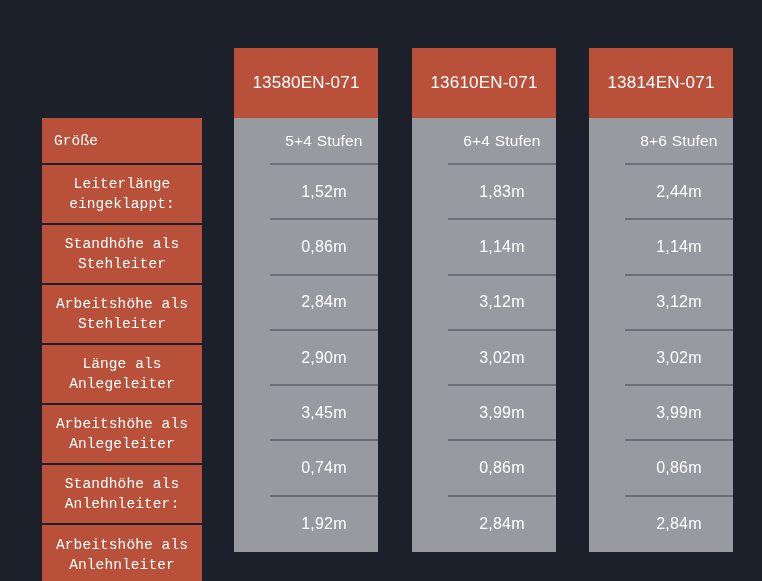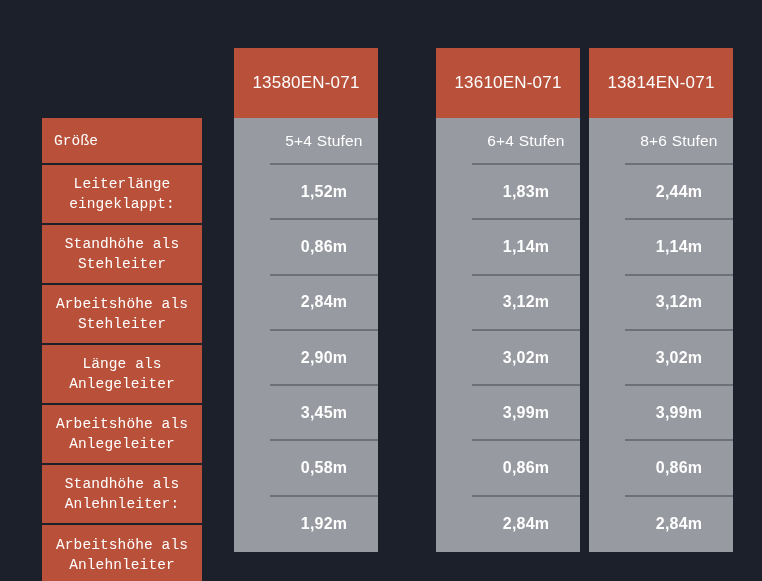--- a/index.html
+++ b/index.html
@@ -47,21 +47,21 @@
   .label-cell:last-child { border-bottom: none; }
 
   .label-cell.h-size   { height: 47px; }
   .label-cell.h-double { height: 60px; align-items: center; }
 
   .label-line { display: block; white-space: pre; font-family: Liberation Mono, monospace; }
 
   
   .data-col { top: 48px; width: 144px; }
   .data-col.c0 { left: 234px; }
-  .data-col.c1 { left: 436px; }
+  .data-col.c1 { left: 412px; }
   .data-col.c2 { left: 589px; text-align: center; }
 
   .data-header {
     height: 70px;
     background: #b8503a;
     color: #ffffff;
     font-size: 17px;
     letter-spacing: 0.2px;
     display: flex;
     align-items: center;
@@ -80,21 +80,21 @@
     font-size: 16px;
     display: flex;
     align-items: center;
     justify-content: center;
     border-bottom: 2px solid #6d7078;
     letter-spacing: 0.2px;
   }
   .data-cell:last-child { border-bottom: none; }
 
   .data-cell.h-size   { height: 47px; font-size: 15.5px; }
-  .data-cell.h-double { height: 55.3px; font-weight: bold; }
+  .data-cell.h-double { height: 55.3px; }
 </style>
 </head>
 <body>
 
 <div class="comparison-table">
 
   <div class="col label-col">
     <div class="label-cell h-size">
       <span class="label-line">Größe</span>
     </div>
@@ -130,21 +130,21 @@
 
   <div class="col data-col c0">
     <div class="data-header">13580EN-071</div>
     <div class="data-body">
       <div class="data-cell h-size">5+4 Stufen</div>
       <div class="data-cell h-double">1,52m</div>
       <div class="data-cell h-double">0,86m</div>
       <div class="data-cell h-double">2,84m</div>
       <div class="data-cell h-double">2,90m</div>
       <div class="data-cell h-double">3,45m</div>
-      <div class="data-cell h-double">0,58m</div>
+      <div class="data-cell h-double">0,74m</div>
       <div class="data-cell h-double">1,92m</div>
     </div>
   </div>
 
   <div class="col data-col c1">
     <div class="data-header">13610EN-071</div>
     <div class="data-body">
       <div class="data-cell h-size">6+4 Stufen</div>
       <div class="data-cell h-double">1,83m</div>
       <div class="data-cell h-double">1,14m</div>

